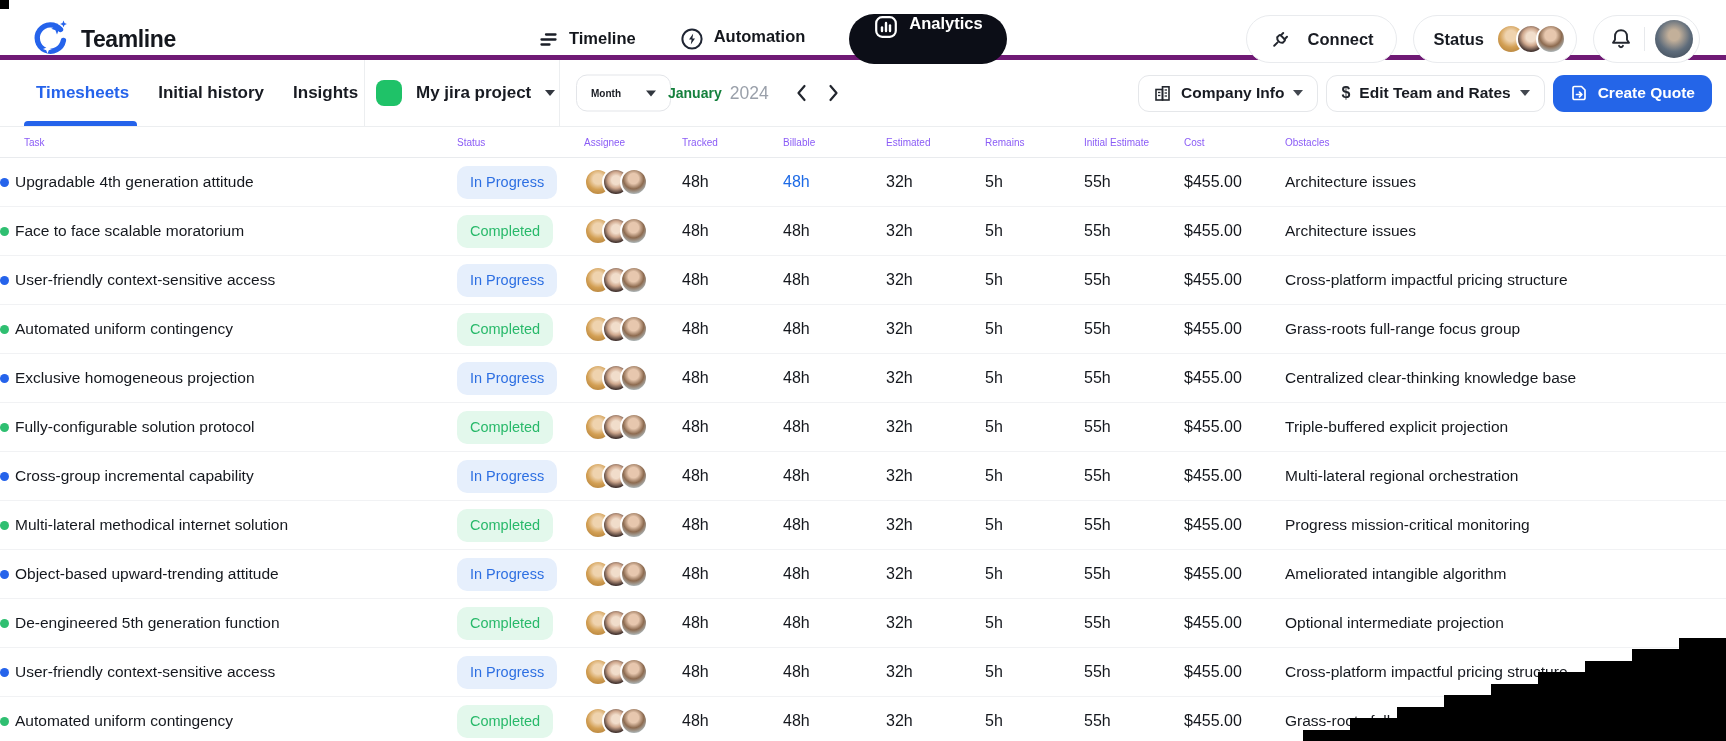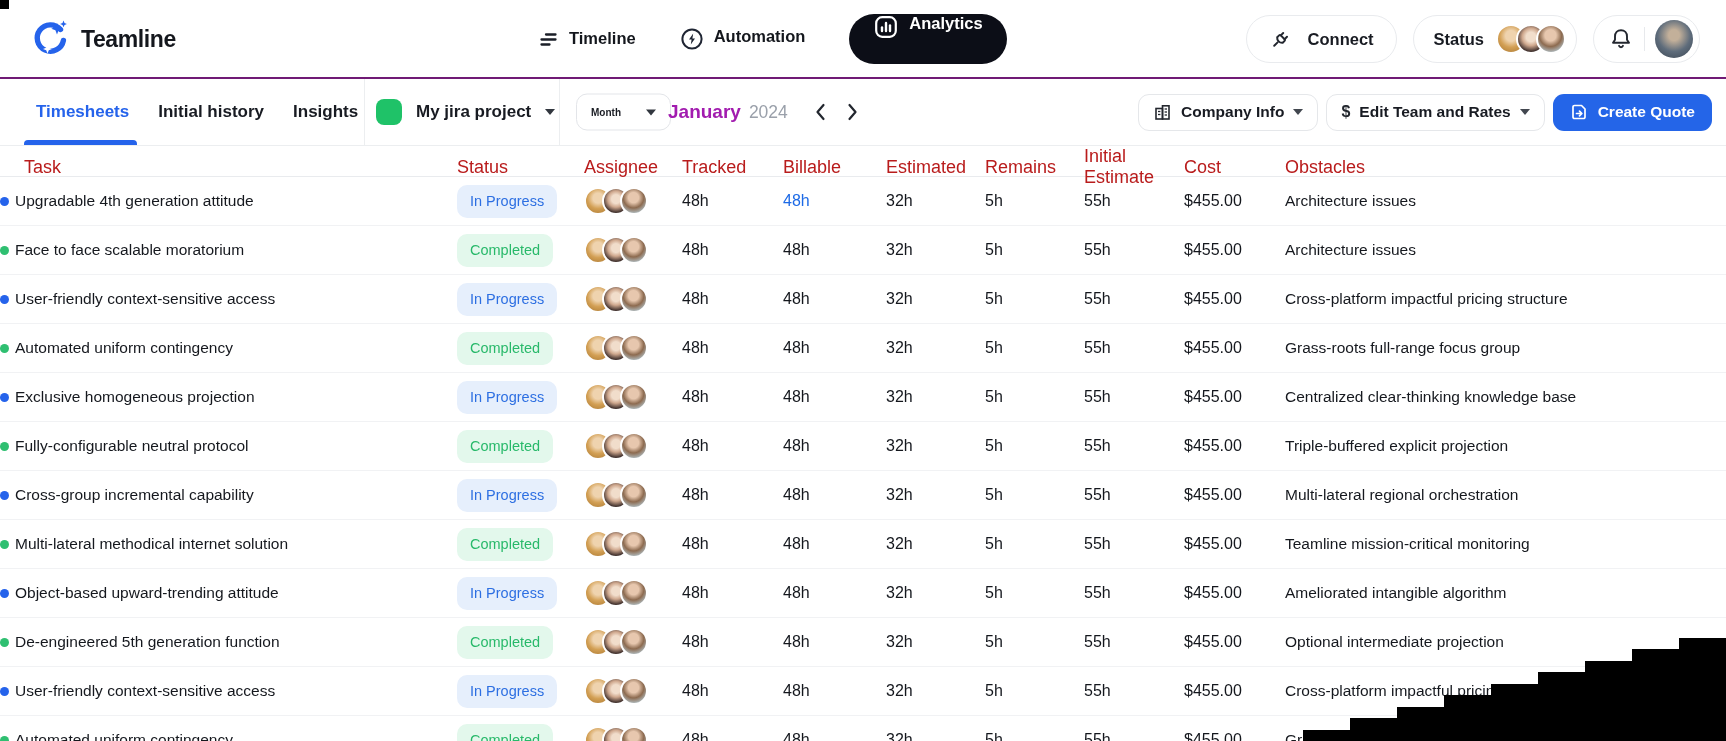--- a/index.html
+++ b/index.html
@@ -1,21 +1,21 @@
 <!DOCTYPE html>
 <html><head>
 <meta charset="utf-8">
 <style>
   * { margin:0; padding:0; box-sizing:border-box; }
   html,body { background:#fff; }
   body { font-family:"Liberation Sans", sans-serif; color:#181b22; }
   .app { position:relative; width:1726px; height:741px; background:#fff; overflow:hidden; }
 
   
-  .topbar { position:relative; height:79px; border-bottom:2px solid #701a75; }
+  .topbar { position:relative; height:60px; border-bottom:5px solid #701a75; }
   .logo { position:absolute; left:30px; top:0; height:78px; display:flex; align-items:center; gap:11px; }
   .logo-text { font-size:23px; font-weight:800; letter-spacing:-0.4px; color:#14171d; }
   .topnav { position:absolute; left:538px; top:0; height:78px; display:flex; align-items:center; gap:44px; }
   .topnav-item { display:flex; align-items:flex-start; gap:10px; font-size:16.5px; font-weight:600; color:#14171d; cursor:pointer; }
   .topnav-item.pill { background:#0c0e17; color:#fff; height:50px; padding:0 24px; border-radius:26px; }
   .topright { position:absolute; right:26px; top:0; height:78px; display:flex; align-items:center; gap:16px; }
   .rpill { display:flex; align-items:center; height:48px; border:1px solid #e9ebee; border-radius:24px; background:#fff; }
   .connect { padding:0 22px; gap:16px; font-size:16.5px; font-weight:600; cursor:pointer; }
   .share { padding:0 10px 0 20px; gap:12px; font-size:16.5px; font-weight:600; cursor:pointer; }
   .bell-user { padding:0 6px 0 14px; gap:10px; }
@@ -35,33 +35,33 @@
   .tab { position:relative; height:100%; display:flex; align-items:center; font-size:17px; font-weight:700; color:#181b22; cursor:pointer; }
   .tab.active { color:#2563eb; }
   .tab.active::after { content:""; position:absolute; left:-12px; right:-8px; bottom:0; height:5px; border-radius:4px 4px 0 0; background:#2563eb; }
   .sdiv { position:absolute; top:0; bottom:0; width:1px; background:#eceef0; }
   .project { position:absolute; left:376px; top:0; height:100%; display:flex; align-items:center; gap:14px; cursor:pointer; }
   .proj-sq { width:26px; height:26px; border-radius:8px; background:#1fc268; }
   .proj-label { font-size:17px; font-weight:700; color:#181b22; }
   .caret { width:0; height:0; border-left:5.5px solid transparent; border-right:5.5px solid transparent; border-top:6.5px solid #32373f; }
   .month-pill { position:absolute; left:576px; top:50%; transform:translateY(-50%); height:37px; display:flex; align-items:center; gap:25px; padding:0 14px; border:1px solid #e3e5e9; border-radius:11px; font-size:10px; font-weight:600; cursor:pointer; }
   .period { position:absolute; left:668px; top:0; height:100%; display:flex; align-items:center; }
-  .period .mon { font-size:19px; font-weight:700; color:#a21caf; }
+  .period .mon { font-size:14px; font-weight:700; color:#15803d; }
   .period .yr { font-size:17.5px; font-weight:500; color:#9aa0aa; margin-left:8px; }
   .chev { display:flex; align-items:center; justify-content:center; width:22px; height:22px; cursor:pointer; }
   .chev.first { margin-left:22px; }
   .rtools { position:absolute; right:14px; top:0; height:100%; display:flex; align-items:center; gap:8px; }
   .tpill { display:flex; align-items:center; gap:9px; height:37px; padding:0 14px; border:1px solid #e5e7ea; border-radius:11px; background:#fff; font-size:15.5px; font-weight:600; color:#181b22; cursor:pointer; }
   .tpill .caret { border-top-color:#42474f; }
   .cta { display:flex; align-items:center; gap:9px; height:37px; padding:0 17px; border-radius:11px; background:#2465e8; color:#fff; font-size:15.5px; font-weight:600; cursor:pointer; }
   .dollar { font-size:16px; font-weight:600; color:#23272e; }
 
   
   .grid { display:grid; grid-template-columns:457px 127px 98px 101px 103px 99px 99px 100px 101px 1fr; align-items:center; }
-  .thead { height:31px; color:#b91c1c; font-size:18px; font-weight:500; border-bottom:1px solid #e9ebee; }
+  .thead { height:31px; color:#8b5cf6; font-size:10px; font-weight:500; border-bottom:1px solid #e9ebee; }
   .thead .c1 { padding-left:24px; }
   .row { height:49px; border-bottom:1px solid #f1f2f4; }
   .task-cell { display:flex; align-items:center; gap:6px; font-size:15.5px; font-weight:400; color:#15181e; }
   .bullet { width:9px; height:9px; border-radius:50%; flex:0 0 auto; }
   .bullet.blue { background:#2563eb; }
   .bullet.green { background:#2fbf71; }
   .badge { display:inline-flex; align-items:center; height:33px; padding:0 13px; border-radius:10px; font-size:14.5px; font-weight:500; width:max-content; }
   .badge.progress { background:#e6effc; color:#2d6fe2; }
   .badge.done { background:#e3f8ec; color:#28b96a; }
   .cell-av .av { width:28px; height:28px; }
@@ -323,21 +323,21 @@
       <div class="val">48h</div>
       <div class="val">32h</div>
       <div class="val">5h</div>
       <div class="val">55h</div>
       <div class="val">$455.00</div>
       <div class="obstacle">Centralized clear-thinking knowledge base</div>
     </div>
       <div class="row grid">
       <div class="task-cell">
         <span class="bullet green"></span>
-        <span>Fully-configurable neutral protocol</span>
+        <span>Fully-configurable solution protocol</span>
       </div>
       <div><span class="badge done">Completed</span></div>
       <div class="avset cell-av">
         <span class="av a1"></span>
         <span class="av a2"></span>
         <span class="av a3"></span>
       </div>
       <div class="val">48h</div>
       <div class="val">48h</div>
       <div class="val">32h</div>
@@ -375,21 +375,21 @@
         <span class="av a1"></span>
         <span class="av a2"></span>
         <span class="av a3"></span>
       </div>
       <div class="val">48h</div>
       <div class="val">48h</div>
       <div class="val">32h</div>
       <div class="val">5h</div>
       <div class="val">55h</div>
       <div class="val">$455.00</div>
-      <div class="obstacle">Teamline mission-critical monitoring</div>
+      <div class="obstacle">Progress mission-critical monitoring</div>
     </div>
       <div class="row grid">
       <div class="task-cell">
         <span class="bullet blue"></span>
         <span>Object-based upward-trending attitude</span>
       </div>
       <div><span class="badge progress">In Progress</span></div>
       <div class="avset cell-av">
         <span class="av a1"></span>
         <span class="av a2"></span>

